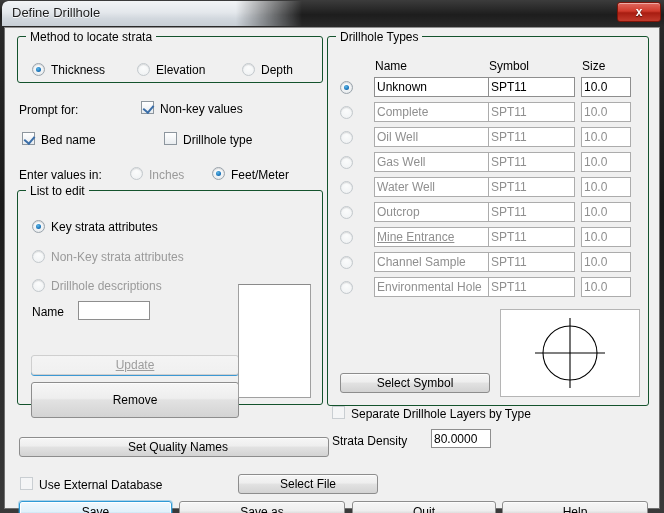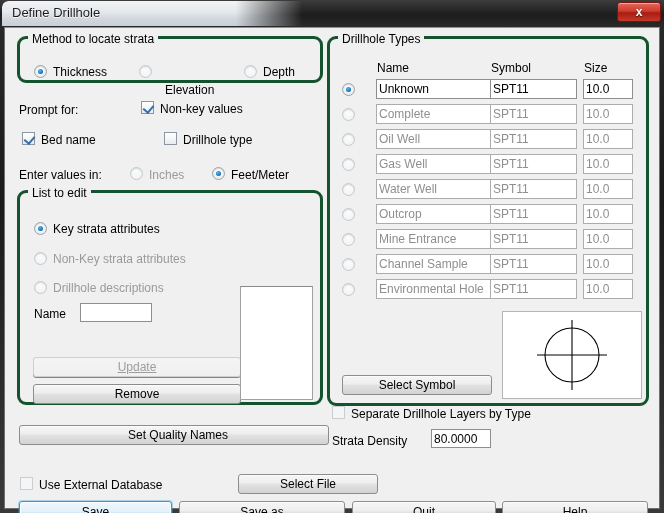--- a/index.html
+++ b/index.html
@@ -62,22 +62,22 @@
     position: absolute; left: 4px; top: 27px;
     width: 656px; height: 482px;
     background: #f0f0f0;
     border: 1px solid #6f6f6f;
     border-top: 1px solid #909090;
   }
 
   
   .group {
     position: absolute;
-    border: 3px solid #14532d;
-    border-radius: 9px;
+    border: 1px solid #14532d;
+    border-radius: 3px;
     background: transparent;
   }
   .group > .legend {
     position: absolute; top: -7px; left: 8px;
     background: #f0f0f0; padding: 0 4px;
     font-size: 12px; color: #000; white-space: nowrap;
   }
 
   .lbl { position: absolute; font-size: 12px; color: #000; white-space: nowrap; }
   .lbl.dis { color: #9a9a9a; }
@@ -196,21 +196,21 @@
       <span class="legend">Method to locate strata</span>
 
       <span class="radio on" style="left:14px; top:26px;">
           <i></i>
         </span>
       <span class="lbl" style="left:33px; top:26px;">Thickness</span>
 
       <span class="radio off" style="left:119px; top:26px;">
           <i></i>
         </span>
-      <span class="lbl" style="left:145px; top:26px;margin-top:18px;">Elevation</span>
+      <span class="lbl" style="left:138px; top:26px;">Elevation</span>
 
       <span class="radio off" style="left:224px; top:26px;">
           <i></i>
         </span>
       <span class="lbl" style="left:243px; top:26px;">Depth</span>
     </div>
 
     <span class="lbl" style="left:14px; top:75px;">Prompt for:</span>
 
     <span class="check on" style="left:136px; top:73px;">
@@ -260,28 +260,28 @@
 
       <span class="lbl" style="left:14px; top:114px;">Name</span>
       <input class="txt" style="left: 60px; top: 110px; width: 72px; height: 19px;" value="" placeholder="">
 
       <div class="btn hot" style="left:13px; top:137px; width:208px; height:20px;">
         <span><u>Add</u></span>
       </div>
       <div class="btn dis" style="left:13px; top:164px; width:208px; height:20px;">
         <span><u>Update</u></span>
       </div>
-      <div class="btn" style="left:13px; top:191px; width:208px; height:20px;">
+      <div class="btn" style="left:13px; top:191px; width:208px; height:36px;">
         <span>Remove</span>
       </div>
 
       <div class="listbox" style="left:220px; top:93px; width:73px; height:114px;"></div>
     </div>
 
-    <div class="btn" style="left:14px; top:397px; width:310px; height:20px;padding-left:8px;">
+    <div class="btn" style="left:14px; top:409px; width:310px; height:20px;padding-left:8px;">
       <span>Set Quality Names</span>
     </div>
 
     <span class="check dis" style="left:15px; top:449px;">
         <i></i>
       </span>
     <span class="lbl" style="left:34px; top:450px;">Use External Database</span>
 
     <div class="btn" style="left:233px; top:446px; width:140px; height:20px;">
       <span>Select File</span>
@@ -327,21 +327,21 @@
           <input class="txt dis" readonly="readonly" value="10.0" style="left: 253px; top: 140px; width: 50px; height: 20px;">
           <span class="radio off" style="left: 12px; top: 169px;">
             <i></i>
           </span>
           <input class="txt dis" readonly="readonly" value="Outcrop" style="left: 46px; top: 165px; width: 116px; height: 20px;">
           <input class="txt dis" readonly="readonly" value="SPT11" style="left: 160px; top: 165px; width: 87px; height: 20px;">
           <input class="txt dis" readonly="readonly" value="10.0" style="left: 253px; top: 165px; width: 50px; height: 20px;">
           <span class="radio off" style="left: 12px; top: 194px;">
             <i></i>
           </span>
-          <input class="txt dis" readonly="readonly" value="Mine Entrance" style="left: 46px; top: 190px; width: 116px; height: 20px;">
+          <input class="txt dis" readonly="readonly" value="Mine Entrance" style="left: 46px; top: 190px; width: 116px; height: 20px; text-decoration: underline;">
           <input class="txt dis" readonly="readonly" value="SPT11" style="left: 160px; top: 190px; width: 87px; height: 20px;">
           <input class="txt dis" readonly="readonly" value="10.0" style="left: 253px; top: 190px; width: 50px; height: 20px;">
           <span class="radio off" style="left: 12px; top: 219px;">
             <i></i>
           </span>
           <input class="txt dis" readonly="readonly" value="Channel Sample" style="left: 46px; top: 215px; width: 116px; height: 20px;">
           <input class="txt dis" readonly="readonly" value="SPT11" style="left: 160px; top: 215px; width: 87px; height: 20px;">
           <input class="txt dis" readonly="readonly" value="10.0" style="left: 253px; top: 215px; width: 50px; height: 20px;">
           <span class="radio off" style="left: 12px; top: 244px;">
             <i></i>

